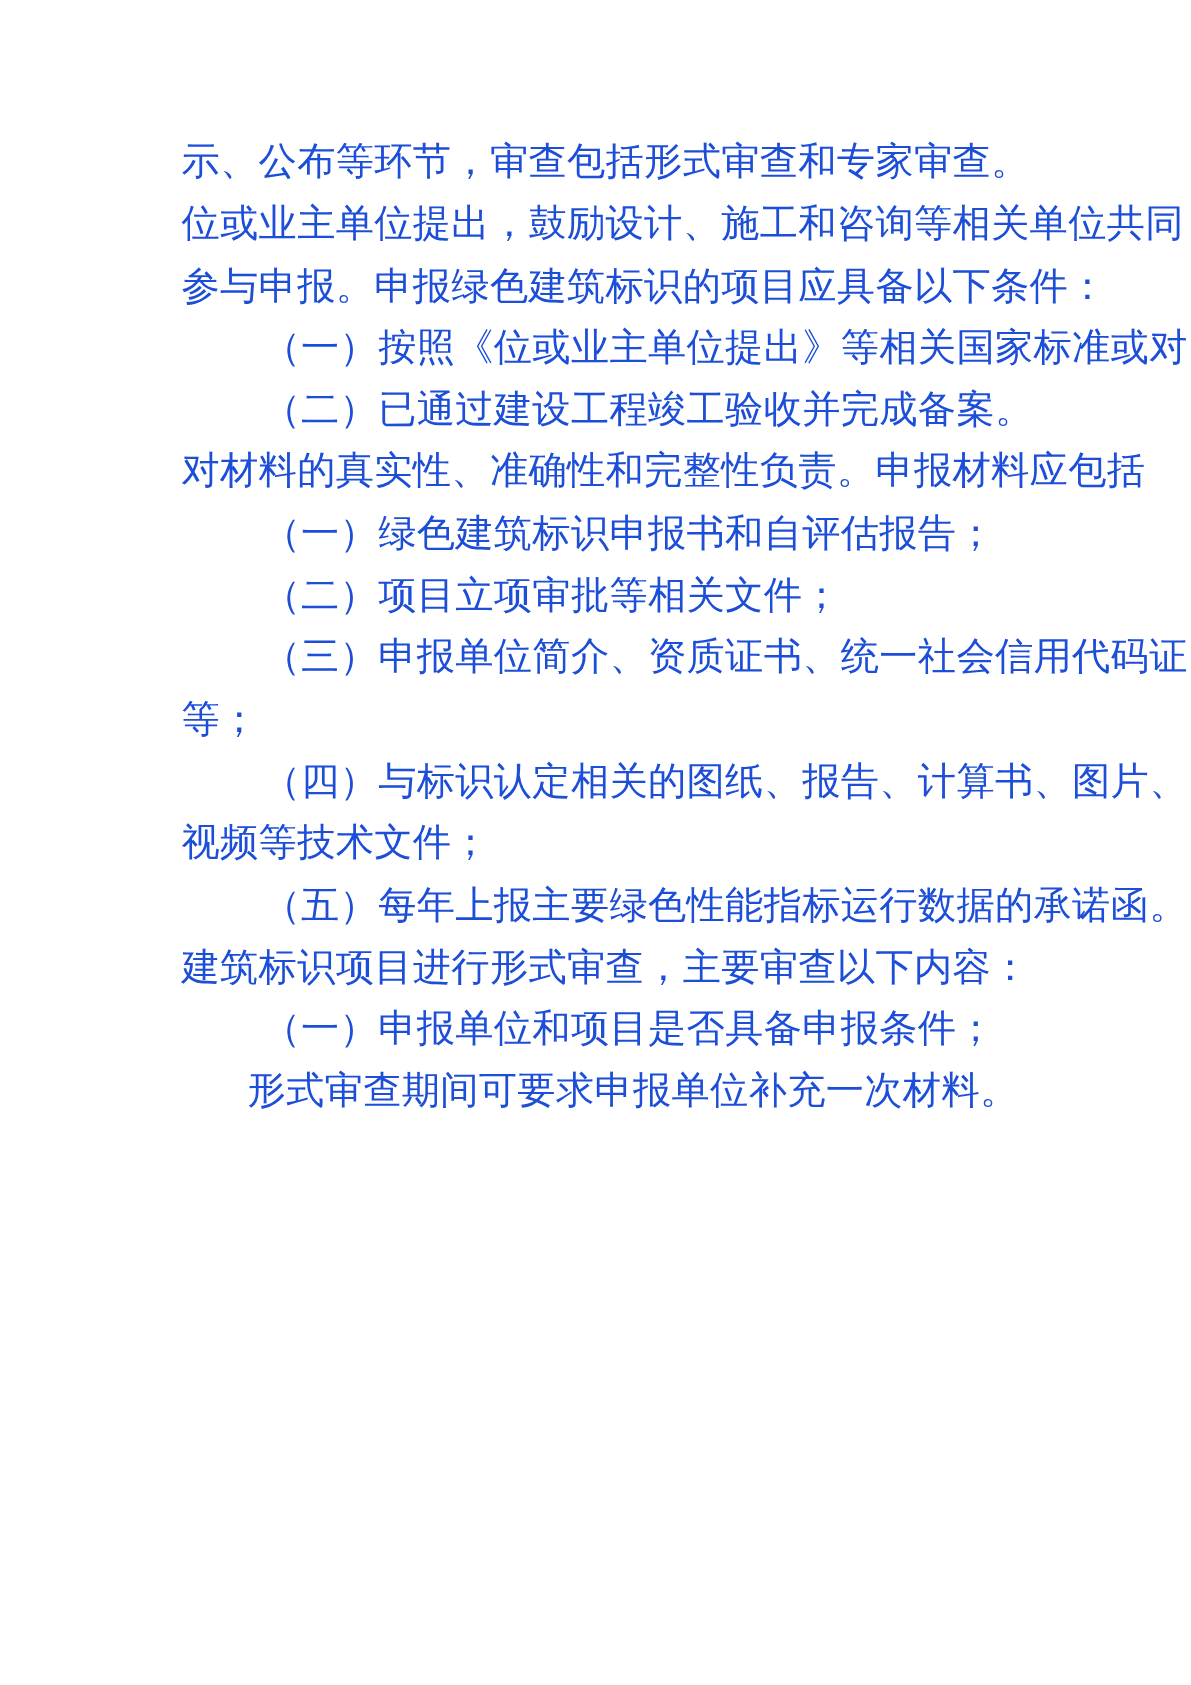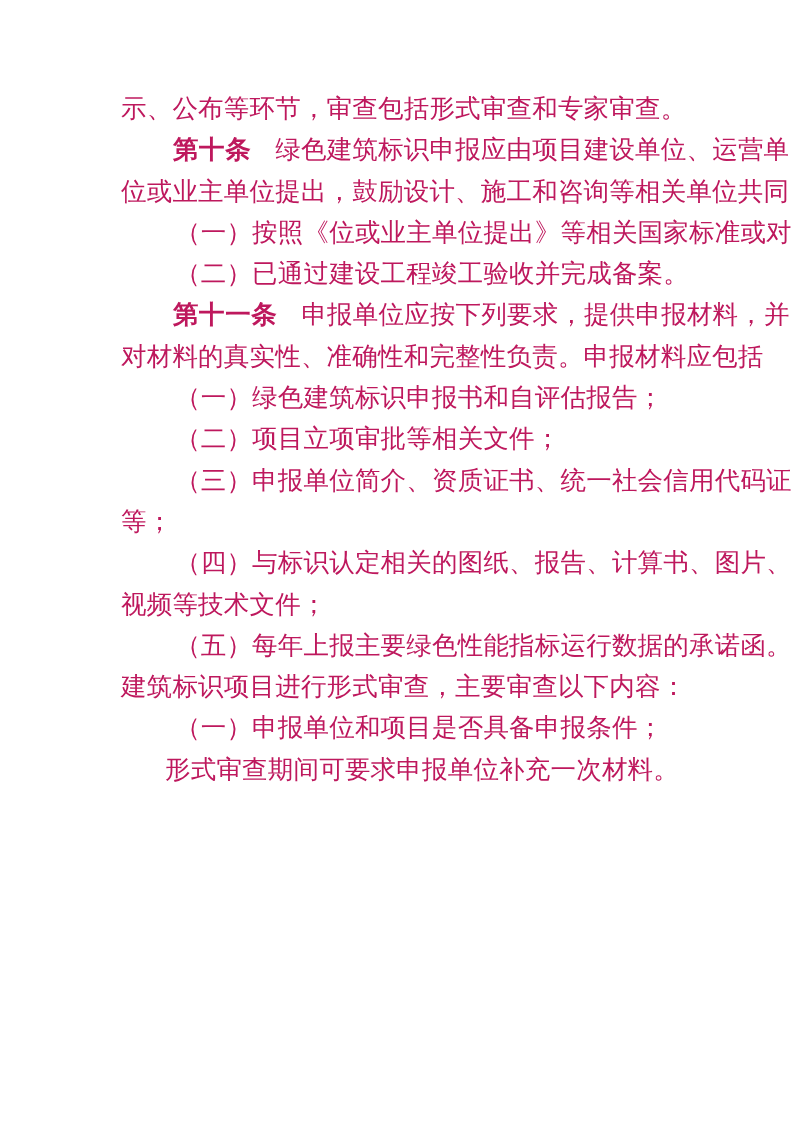--- a/index.html
+++ b/index.html
@@ -24,21 +24,21 @@
     position: absolute;
     left: 121px;
     top: 88px;
     width: 556px;
   }
 
   .doc-line {
     font-size: 25.5px;
     line-height: 41.3px;
     letter-spacing: 0.2px;
-    color: #be185d;
+    color: #1d4ed8;
     white-space: pre;
     font-weight: 400;
     text-rendering: optimizeLegibility;
   }
 
   
   .indent-clause {
     
     padding-left: 52px;
   }
@@ -66,25 +66,24 @@
     display: inline-block;
     width: 24px;
   }
 </style>
 </head>
 <body>
 
 <div class="page">
   <div class="text-column" id="text-column">
       <div class="doc-line flush"><span>示、公布等环节，审查包括形式审查和专家审查。</span></div>
-      <div class="doc-line indent-clause"><span class="article-marker">第十条</span><span class="marker-gap"></span><span>绿色建筑标识申报应由项目建设单位、运营单</span></div>
       <div class="doc-line flush"><span>位或业主单位提出，鼓励设计、施工和咨询等相关单位共同</span></div>
+      <div class="doc-line flush"><span>参与申报。申报绿色建筑标识的项目应具备以下条件：</span></div>
       <div class="doc-line indent-item"><span>（一）按照《位或业主单位提出》等相关国家标准或对</span></div>
       <div class="doc-line indent-item"><span>（二）已通过建设工程竣工验收并完成备案。</span></div>
-      <div class="doc-line indent-clause"><span class="article-marker">第十一条</span><span class="marker-gap"></span><span>申报单位应按下列要求，提供申报材料，并</span></div>
       <div class="doc-line flush"><span>对材料的真实性、准确性和完整性负责。申报材料应包括</span></div>
       <div class="doc-line indent-item"><span>（一）绿色建筑标识申报书和自评估报告；</span></div>
       <div class="doc-line indent-item"><span>（二）项目立项审批等相关文件；</span></div>
       <div class="doc-line indent-item"><span>（三）申报单位简介、资质证书、统一社会信用代码证</span></div>
       <div class="doc-line flush"><span>等；</span></div>
       <div class="doc-line indent-item"><span>（四）与标识认定相关的图纸、报告、计算书、图片、</span></div>
       <div class="doc-line flush"><span>视频等技术文件；</span></div>
       <div class="doc-line indent-item"><span>（五）每年上报主要绿色性能指标运行数据的承诺函。</span></div>
       <div class="doc-line flush"><span>建筑标识项目进行形式审查，主要审查以下内容：</span></div>
       <div class="doc-line indent-item"><span>（一）申报单位和项目是否具备申报条件；</span></div>

